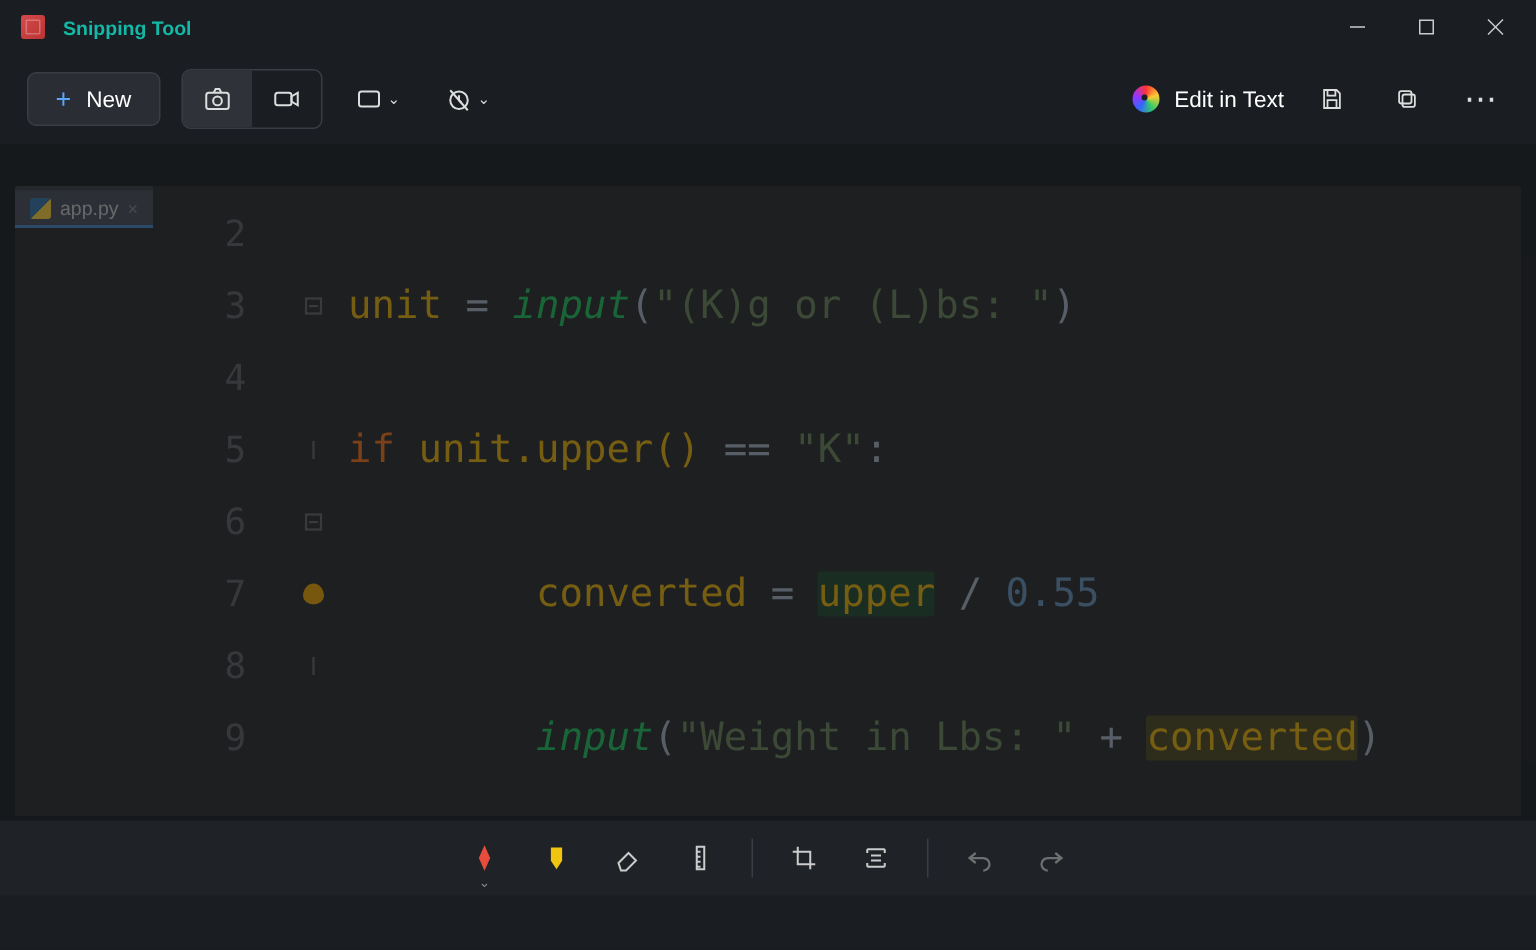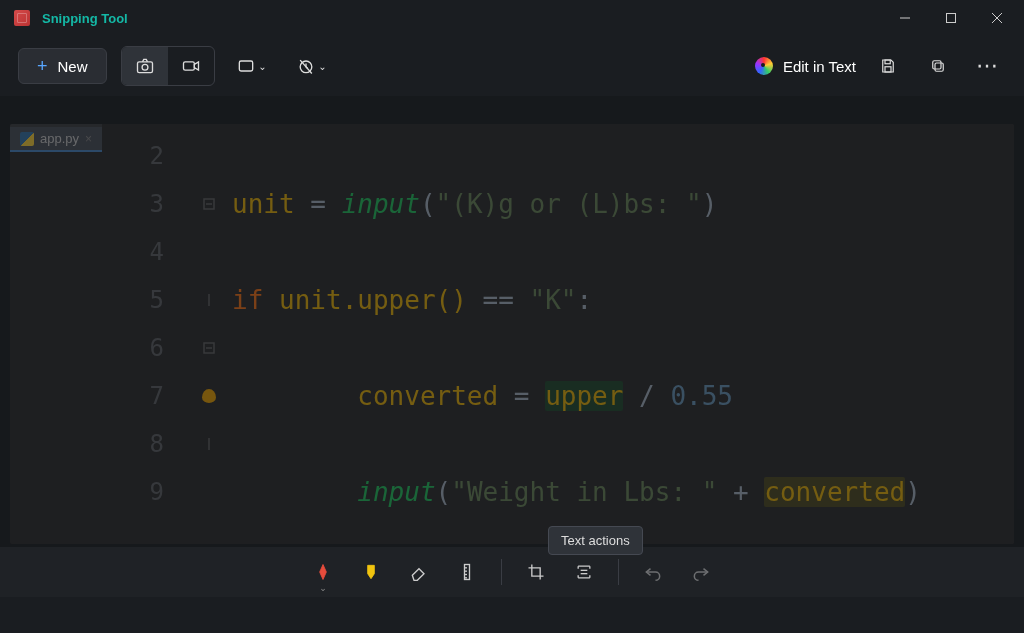--- a/index.html
+++ b/index.html
@@ -204,21 +204,20 @@
 <div class="cl"><span>        </span><span class="id">converted</span><span class="op"> = </span><span class="id hl-g">upper</span><span> </span><span class="op">/</span><span> </span><span class="num">0.55</span></div>
 <div class="cl"><span>        </span><span class="fn">input</span><span class="op">(</span><span class="str">"Weight in Lbs: "</span><span> </span><span class="op">+</span><span> </span><span class="id hl-y">converted</span><span class="op">)</span></div>
 
 
 
         </div>
       </div>
     </div>
   </div>
   <div class="dim-overlay"></div>
-  <div class="tooltip" style="left:548px; bottom:-8px;">Text actions</div>
 </div>
 
 <div class="bottombar">
   <div class="tool">
     <svg viewBox="0 0 24 24">
         <path d="M12 3 L16 12 L12 21 L8 12 Z" fill="#e74c3c" stroke="#e74c3c"></path>
       </svg>
     <span class="tchev">⌄</span>
   </div>
   <div class="tool">

